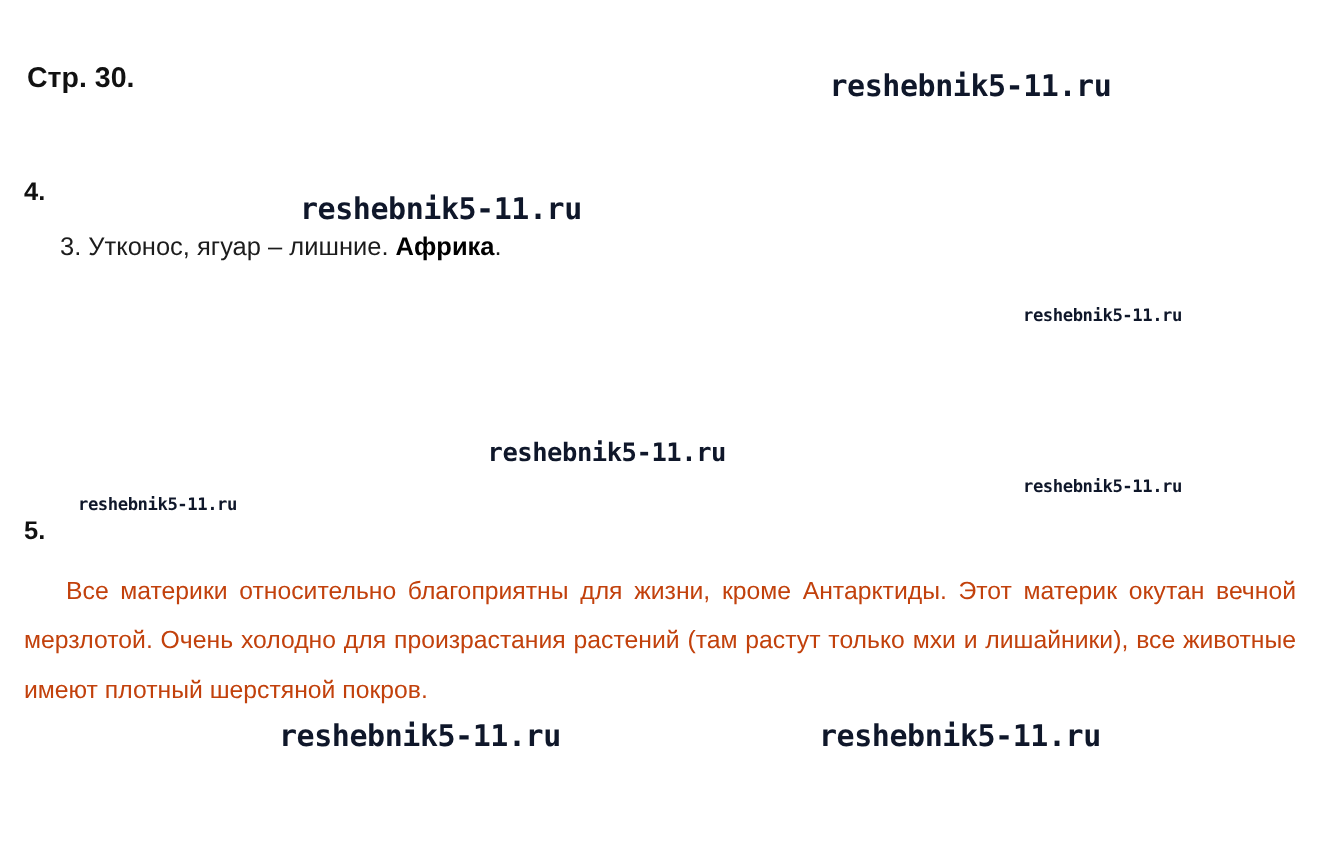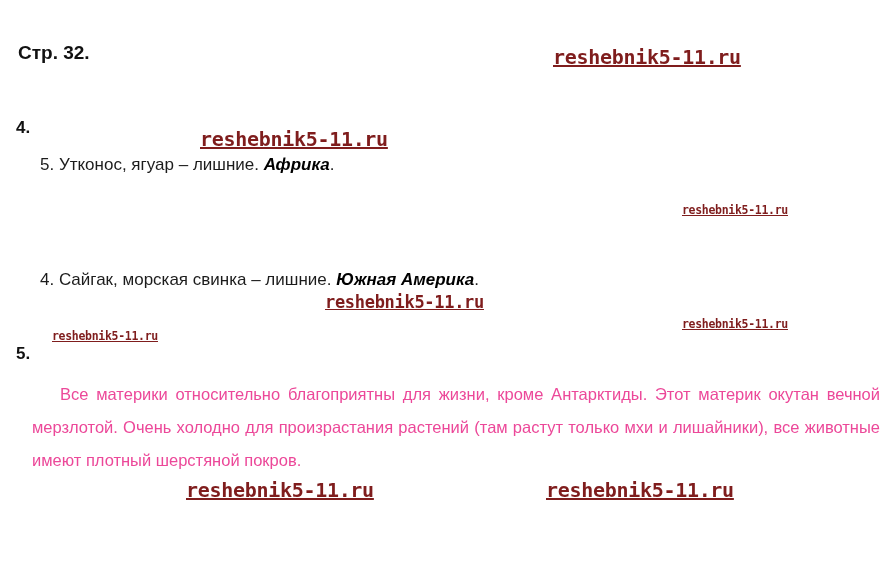--- a/index.html
+++ b/index.html
@@ -18,26 +18,25 @@
   .page {
     position: relative;
     width: 880px;
     height: 570px;
   }
 
   
   .wm {
     position: absolute;
     font-family: "DejaVu Sans Mono", monospace;
-    color: #7f1d1d;
+    color: #0f172a;
     white-space: nowrap;
     letter-spacing: -0.3px;
     user-select: none;
     pointer-events: none;
-    text-decoration: underline;
   }
   .wm-lg { font-size: 20px; font-weight: 700; }
   .wm-md { font-size: 17px; font-weight: 700; }
   .wm-sm { font-size: 11.5px; font-weight: 700; }
 
   
   .page-label {
     position: absolute;
     left: 18px;
     top: 42px;
@@ -56,66 +55,63 @@
   #task4-num { top: 118px; }
   #task5-num { top: 344px; }
 
   .answer-line {
     position: absolute;
     left: 40px;
     font-size: 17px;
     color: #1c1c1c;
     white-space: nowrap;
   }
-  .answer-line b { font-weight: bold; color: #000; font-style: italic; }
+  .answer-line b { font-weight: bold; color: #000; }
 
   #ans1 { top: 155px; }
   #ans2 { top: 196px; }
   #ans3 { top: 238px; }
   #ans4 { top: 270px; }
 
   .para {
     position: absolute;
-    left: 32px;
+    left: 16px;
     top: 378px;
     width: 848px;
     font-size: 16.5px;
     line-height: 33px;
-    color: #ec4899;
+    color: #c2410c;
     text-align: justify;
     text-indent: 28px;
   }
 </style>
 </head>
 <body>
 
 <div class="page">
 
   <div>
     <span class="wm wm-lg" style="left:553px; top:45px;">reshebnik5-11.ru</span>
     <span class="wm wm-lg" style="left:200px; top:127px;">reshebnik5-11.ru</span>
     <span class="wm wm-sm" style="left:682px; top:203px;">reshebnik5-11.ru</span>
     <span class="wm wm-md" style="left:325px; top:292px;">reshebnik5-11.ru</span>
     <span class="wm wm-sm" style="left:682px; top:317px;">reshebnik5-11.ru</span>
     <span class="wm wm-sm" style="left:52px;  top:329px;">reshebnik5-11.ru</span>
     <span class="wm wm-lg" style="left:186px; top:478px;">reshebnik5-11.ru</span>
     <span class="wm wm-lg" style="left:546px; top:478px;">reshebnik5-11.ru</span>
   </div>
 
-  <div class="page-label">Стр. 32.</div>
+  <div class="page-label">Стр. 30.</div>
 
   <div class="task-num" id="task4-num">4.</div>
 
   <div class="answer-line" id="ans1">
-    <span>5. Утконос, ягуар – лишние. </span><b>Африка</b><span>.</span>
+    <span>3. Утконос, ягуар – лишние. </span><b>Африка</b><span>.</span>
   </div>
 
 
 
-  <div class="answer-line" id="ans4">
-    <span>4. Сайгак, морская свинка – лишние. </span><b>Южная Америка</b><span>.</span>
-  </div>
 
   <div class="task-num" id="task5-num">5.</div>
 
   <div class="para">Все материки относительно благоприятны для жизни, кроме Антарктиды. Этот материк окутан вечной мерзлотой. Очень холодно для произрастания растений (там растут только мхи и лишайники), все животные имеют плотный шерстяной покров.</div>
 
 </div>
 
 </body></html>

